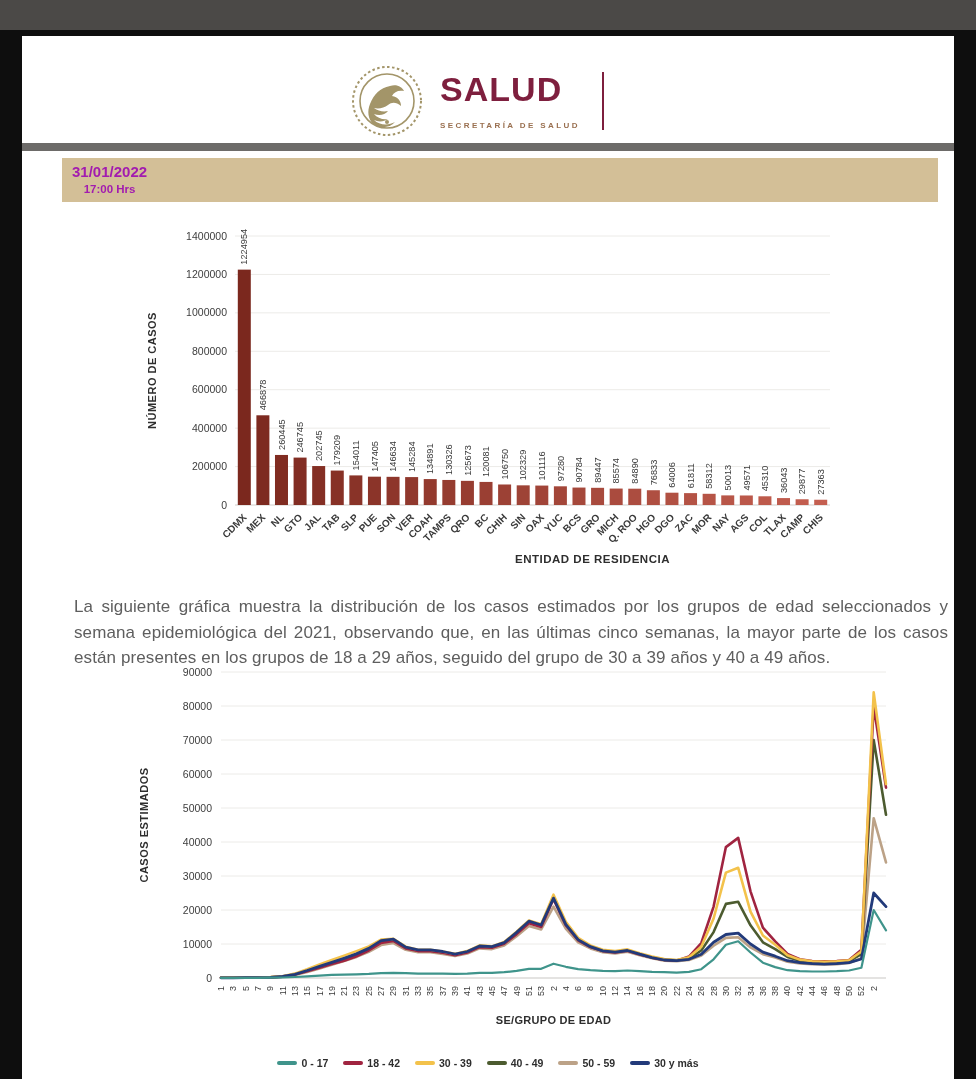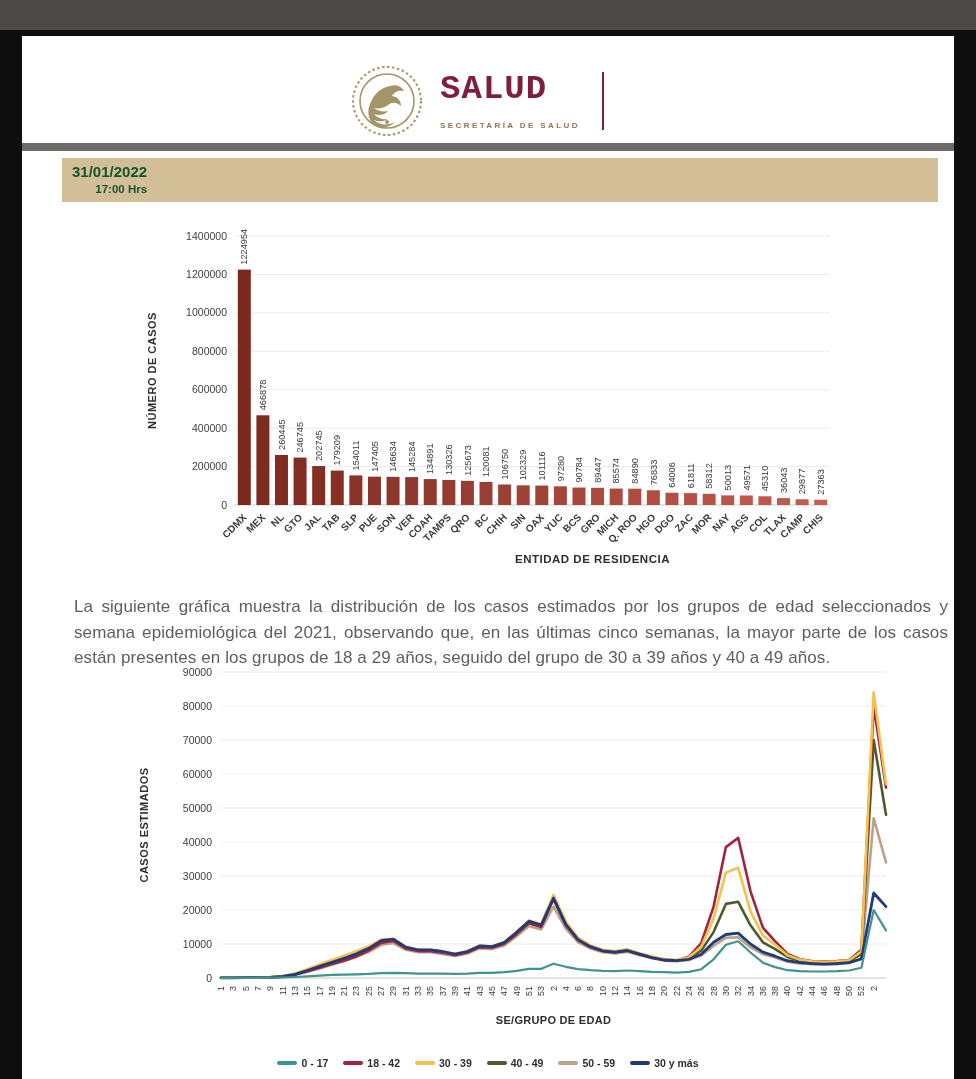--- a/index.html
+++ b/index.html
@@ -3,30 +3,30 @@
 <meta charset="utf-8">
 <style>
   html,body{margin:0;padding:0;background:#121212;font-family:"Liberation Sans",sans-serif;}
   .viewport{position:relative;width:976px;height:1079px;background:#0e0e0e;overflow:hidden;}
   .chrome-bar{position:absolute;top:0;left:0;width:976px;height:30px;background:#4b4947;}
   .page{position:absolute;top:36px;left:22px;width:932px;height:1043px;background:#ffffff;}
   
   .hdr{position:absolute;top:28px;left:0;width:100%;display:flex;justify-content:center;align-items:center;gap:16px;}
   .seal{width:74px;height:74px;flex:0 0 auto;}
   .brand{display:flex;flex-direction:column;align-items:flex-start;}
-  .brand-name{font-family:Liberation Mono, monospace;font-weight:bold;font-size:34px;letter-spacing:1px;color:#7e1f3e;line-height:1;}
+  .brand-name{font-family:Liberation Sans, sans-serif;font-weight:bold;font-size:34px;letter-spacing:1px;color:#7e1f3e;line-height:1;}
   .brand-sub{font-size:8px;letter-spacing:2.4px;color:#9a7050;font-weight:bold;margin-top:15px;}
   .vdiv{width:2px;height:58px;background:#7e1f3e;flex:0 0 auto;margin:0 6px;}
   .subsec{font-family:"Liberation Serif",serif;font-weight:bold;font-size:17.5px;color:#84203f;line-height:1.35;letter-spacing:0.3px;}
   
   .gray-bar{position:absolute;top:107px;left:0;right:0;height:8px;background:#6d6b69;}
   
   .title-bar{position:absolute;top:122px;left:40px;width:876px;height:44px;background:#d3bf97;display:flex;justify-content:space-between;align-items:flex-end;box-sizing:border-box;padding:4px 14px 6px 10px;}
   .doc-title{font-weight:bold;font-size:15px;color:#8f1a3d;letter-spacing:0.2px;}
-  .datetime{text-align:right;color:#14532d;line-height:1.25;}
+  .datetime{text-align:center;color:#a21caf;line-height:1.25;}
   .dt-date{font-weight:bold;font-size:15px;}
   .dt-time{font-weight:bold;font-size:11.5px;}
   
   #bar-chart{position:absolute;top:186px;left:118px;}
   #line-chart{position:absolute;top:626px;left:104px;}
   .para{position:absolute;top:550px;left:44px;width:874px;margin:8px;font-size:17px;line-height:1.5;color:#5e5e5e;text-align:justify;letter-spacing:0.1px;}
   
   #legend{position:absolute;top:996px;left:0;width:100%;display:flex;justify-content:center;align-items:center;gap:15px;margin-top:25px;}
   .legend-item{display:flex;align-items:center;gap:4px;}
   .legend-swatch{width:20px;height:3.5px;border-radius:2px;}

